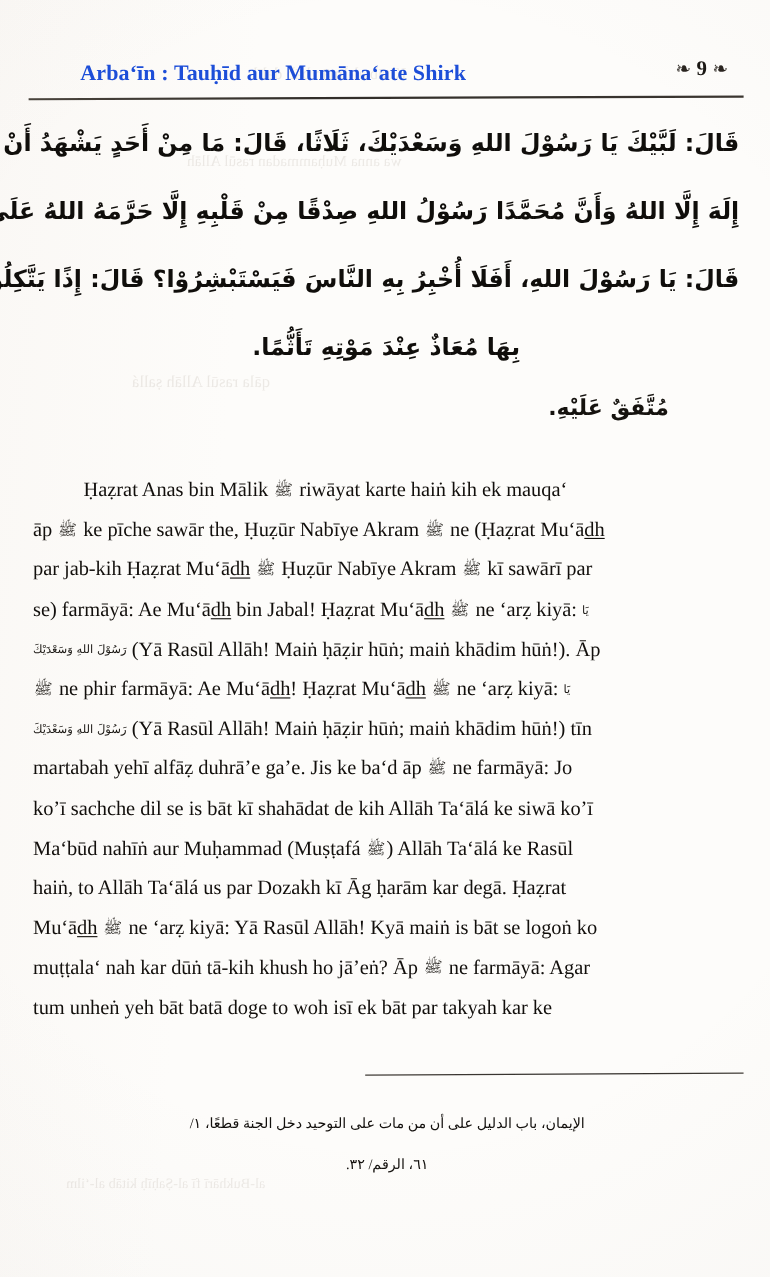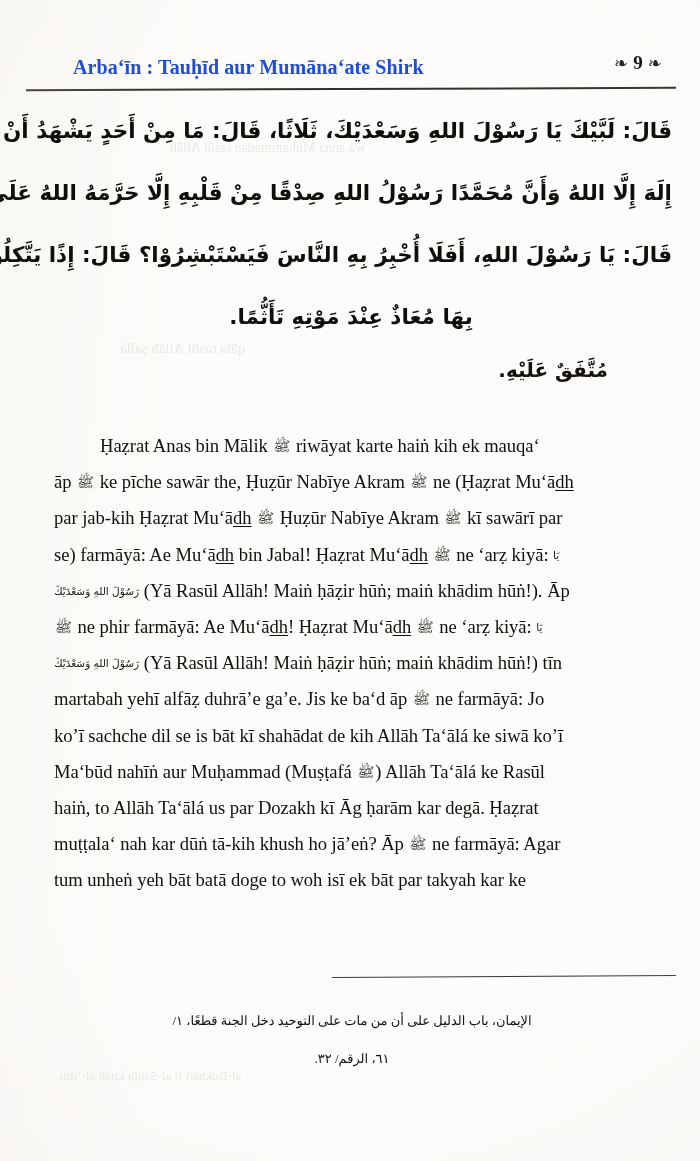--- a/index.html
+++ b/index.html
@@ -139,21 +139,20 @@
     font-family: "Liberation Serif", serif;
     font-size: 18.6px;
     line-height: 36.2px;
     color: #120f0c;
     text-align: justify;
   }
   .body-line {
     display: block;
     white-space: nowrap;
     letter-spacing: -0.05px;
-    margin-left: 24px;
   }
   .body-line.indent {
     text-indent: 46px;
   }
   .honorific {
     font-family: "DejaVu Sans", sans-serif;
     font-size: 14px;
     vertical-align: 1px;
     letter-spacing: 0;
     padding: 0 1px;
@@ -241,20 +240,21 @@
     <span class="body-line">āp <span class="honorific">ﷺ</span> ke pīche sawār the, Ḥuẓūr Nabīye Akram <span class="honorific">ﷺ</span> ne (Ḥaẓrat Mu‘ā<span class="uline">dh</span></span>
     <span class="body-line">par jab-kih Ḥaẓrat Mu‘ā<span class="uline">dh</span> <span class="honorific">ﷺ</span> Ḥuẓūr Nabīye Akram <span class="honorific">ﷺ</span> kī sawārī par</span>
     <span class="body-line">se) farmāyā: Ae Mu‘ā<span class="uline">dh</span> bin Jabal! Ḥaẓrat Mu‘ā<span class="uline">dh</span> <span class="honorific">ﷺ</span> ne ‘arẓ kiyā: <span class="inline-ar">يَا</span></span>
     <span class="body-line"><span class="inline-ar">رَسُوْلَ اللهِ وَسَعْدَيْكَ</span> (Yā Rasūl Allāh! Maiṅ ḥāẓir hūṅ; maiṅ khādim hūṅ!). Āp</span>
     <span class="body-line"><span class="honorific">ﷺ</span> ne phir farmāyā: Ae Mu‘ā<span class="uline">dh</span>! Ḥaẓrat Mu‘ā<span class="uline">dh</span> <span class="honorific">ﷺ</span> ne ‘arẓ kiyā: <span class="inline-ar">يَا</span></span>
     <span class="body-line"><span class="inline-ar">رَسُوْلَ اللهِ وَسَعْدَيْكَ</span> (Yā Rasūl Allāh! Maiṅ ḥāẓir hūṅ; maiṅ khādim hūṅ!) tīn</span>
     <span class="body-line">martabah yehī alfāẓ duhrā’e ga’e. Jis ke ba‘d āp <span class="honorific">ﷺ</span> ne farmāyā: Jo</span>
     <span class="body-line">ko’ī sachche dil se is bāt kī shahādat de kih Allāh Ta‘ālá ke siwā ko’ī</span>
     <span class="body-line">Ma‘būd nahīṅ aur Muḥammad (Muṣṭafá <span class="honorific">ﷺ</span>) Allāh Ta‘ālá ke Rasūl</span>
     <span class="body-line">haiṅ, to Allāh Ta‘ālá us par Dozakh kī Āg ḥarām kar degā. Ḥaẓrat</span>
+    <span class="body-line">Mu‘ā<span class="uline">dh</span> <span class="honorific">ﷺ</span> ne ‘arẓ kiyā: Yā Rasūl Allāh! Kyā maiṅ is bāt se logoṅ ko</span>
     <span class="body-line">muṭṭala‘ nah kar dūṅ tā-kih khush ho jā’eṅ? Āp <span class="honorific">ﷺ</span> ne farmāyā: Agar</span>
     <span class="body-line">tum unheṅ yeh bāt batā doge to woh isī ek bāt par takyah kar ke</span>
   </div>
 
   <div class="footnote-rule"></div>
   <div class="footnote">
     <span class="footnote-line">الإيمان، باب الدليل على أن من مات على التوحيد دخل الجنة قطعًا، ١/</span>
     <span class="footnote-line">٦١، الرقم/ ٣٢.</span>
   </div>
 

